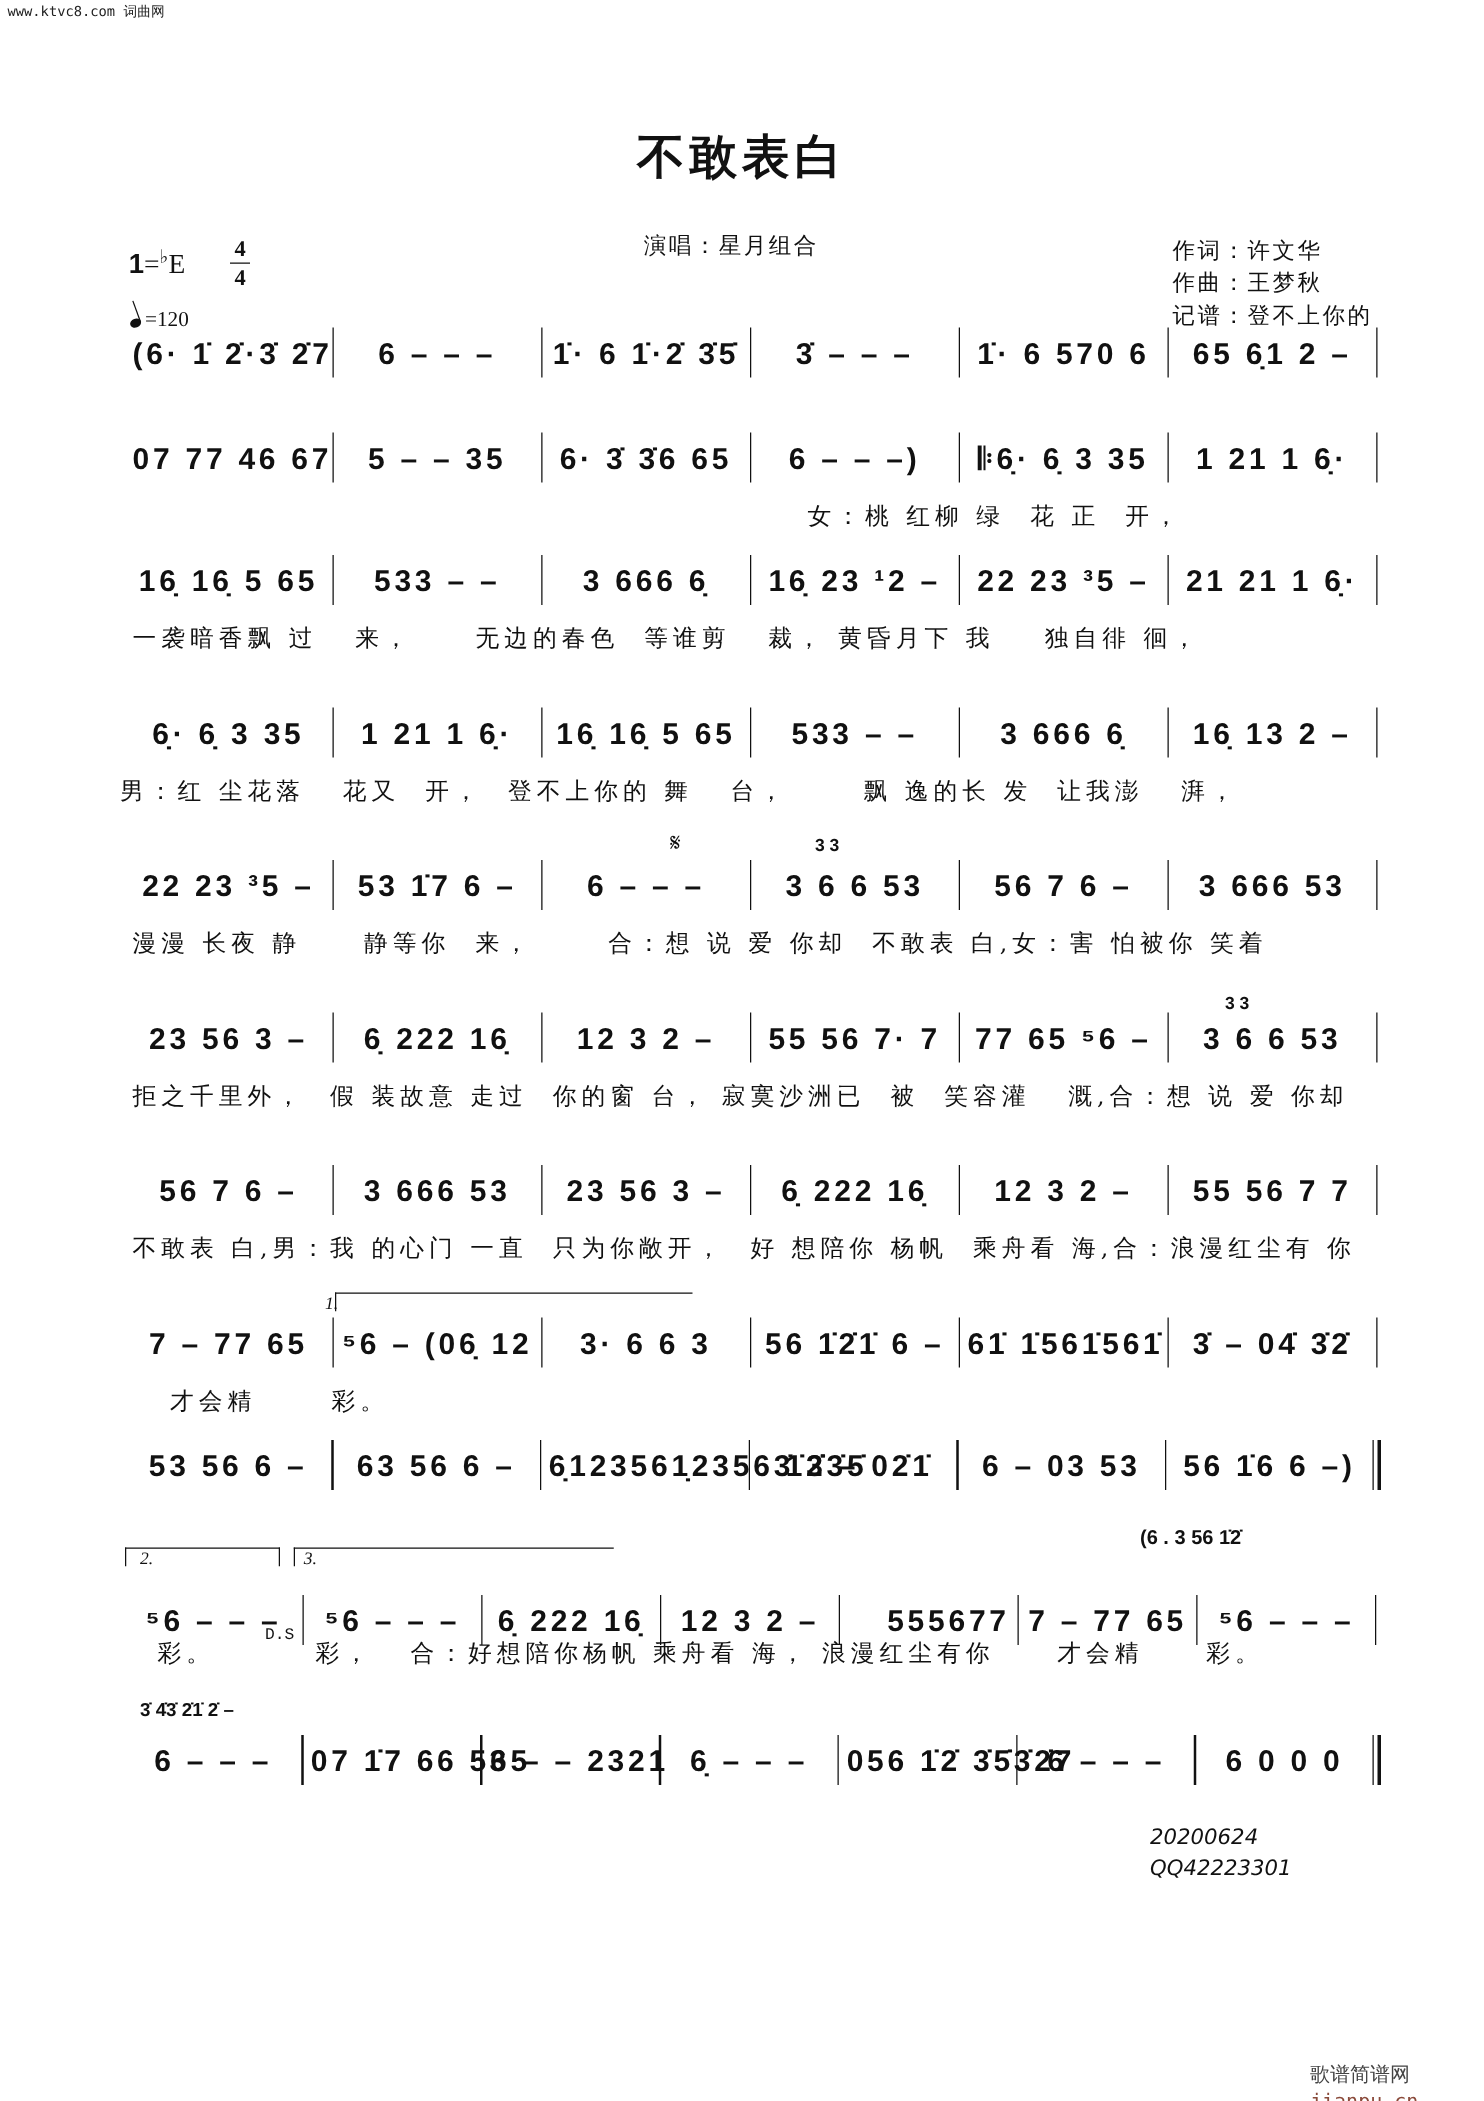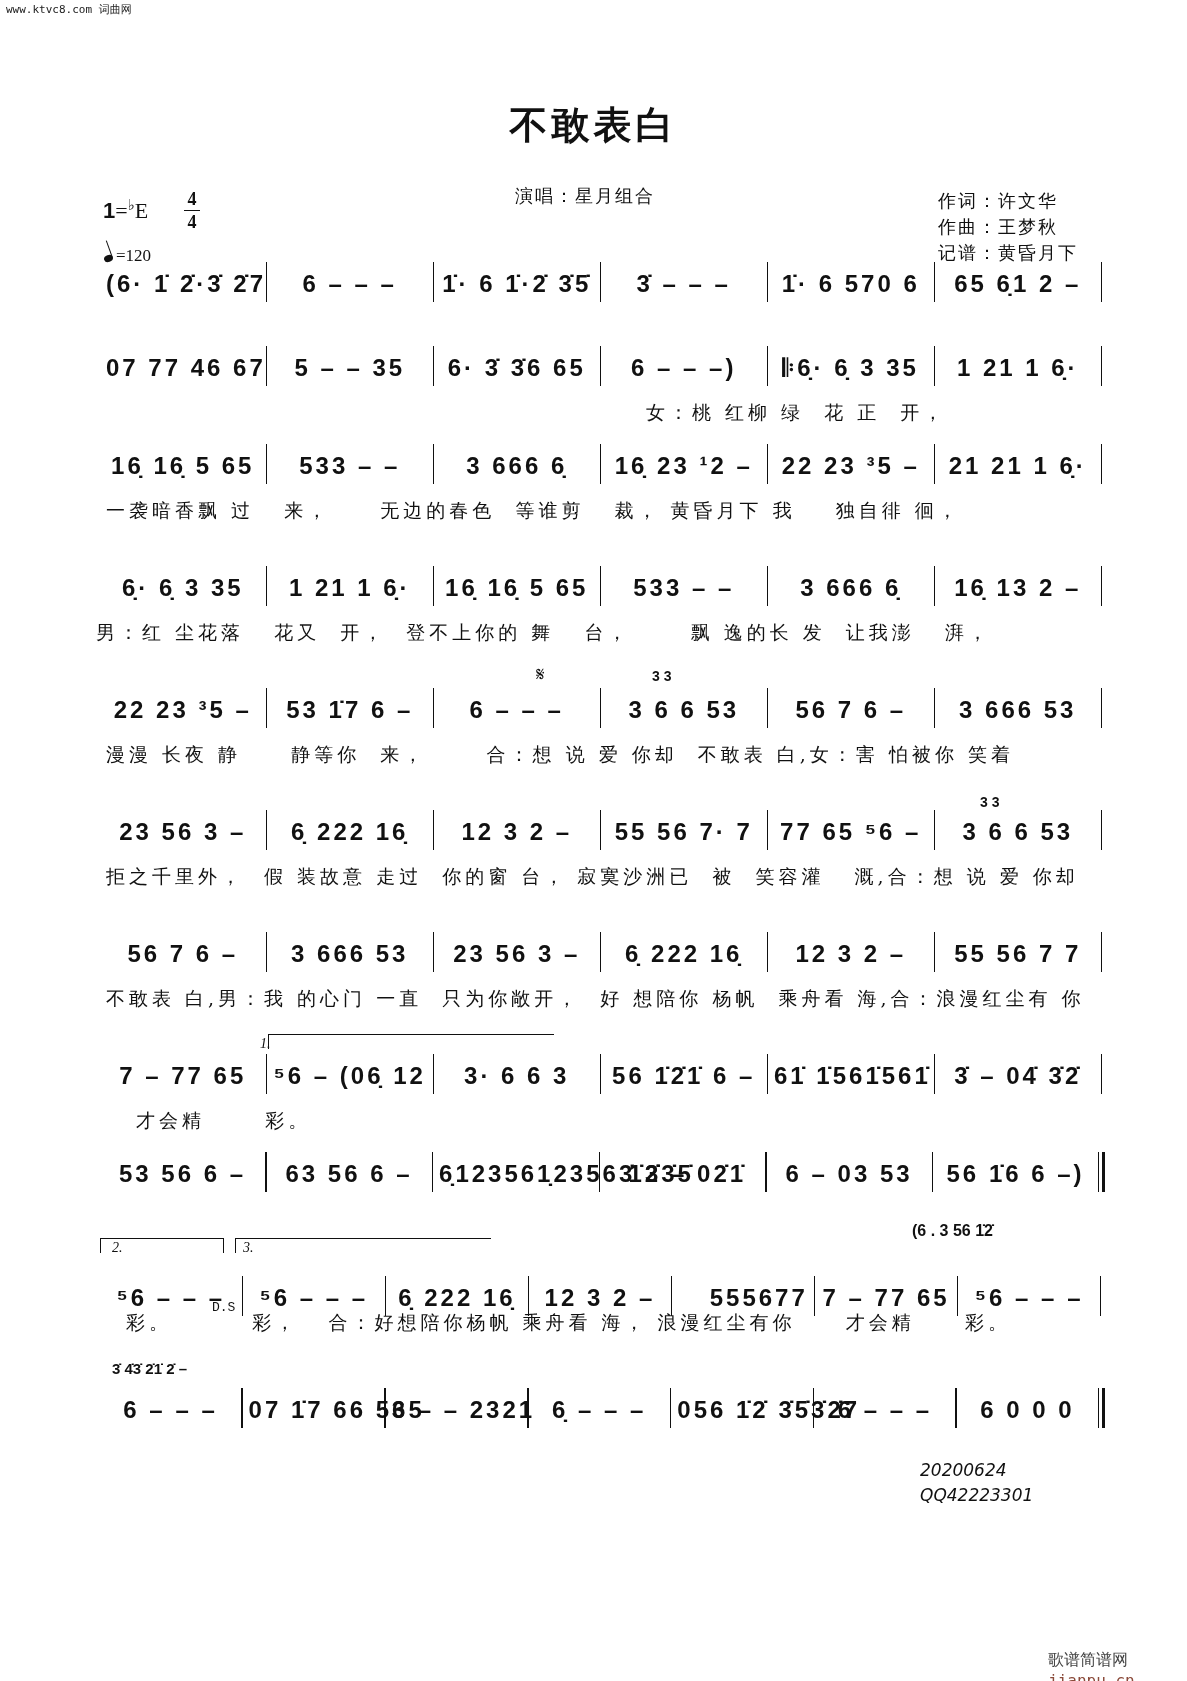--- a/index.html
+++ b/index.html
@@ -39,21 +39,21 @@
 </style>
 </head>
 <body>
 
 <div class="watermark-top">www.ktvc8.com 词曲网</div>
 <div class="title">不敢表白</div>
 <div class="singer">演唱：星月组合</div>
 <div class="credits">
   <div>作词：许文华</div>
   <div>作曲：王梦秋</div>
-  <div>记谱：黄昏月下</div>
+  <div>记谱：登不上你的</div>
 </div>
 
 <div class="key">
   <b>1</b><span>=</span><sup>♭</sup><span>E</span>
 </div>
 <div class="timesig">
   <div>4</div>
   <div class="line"></div>
   <div>4</div>
 </div>

